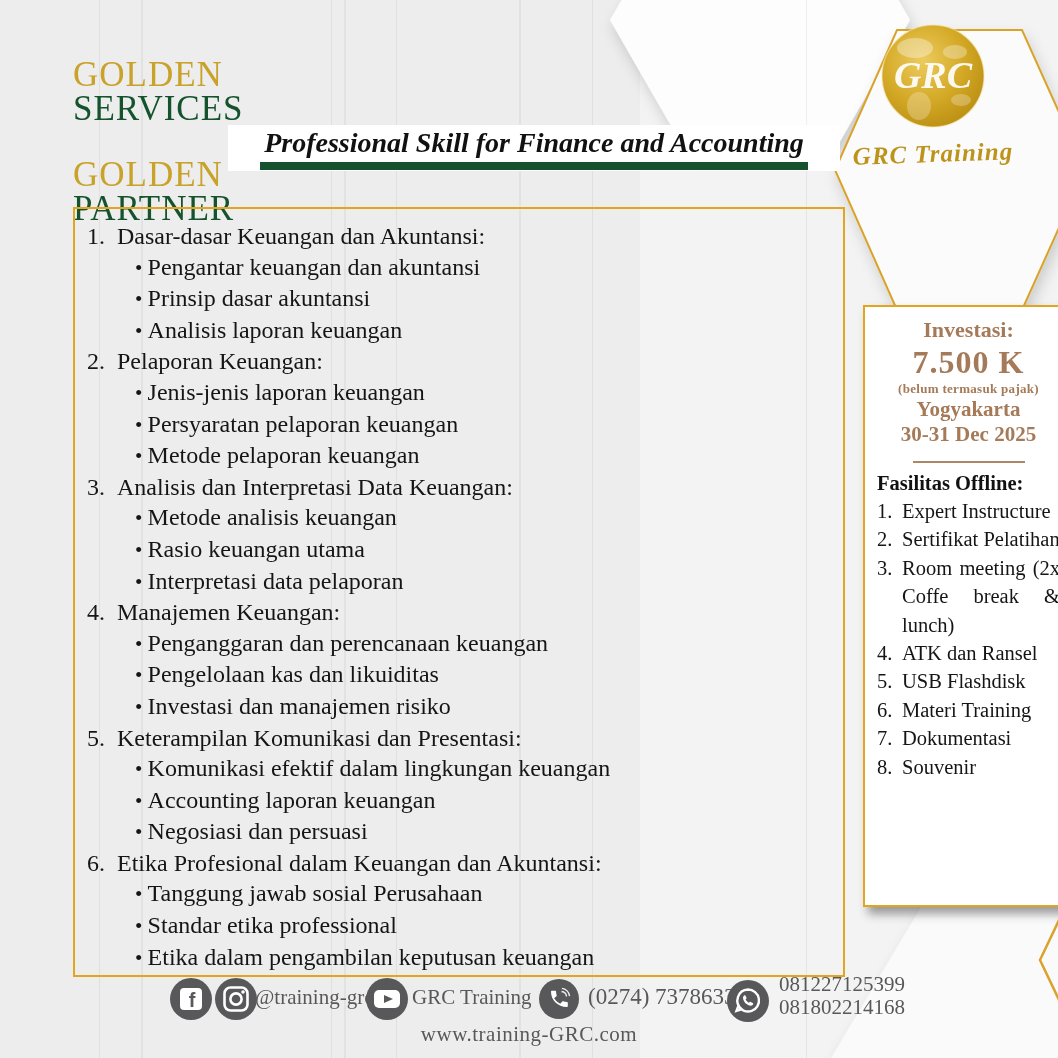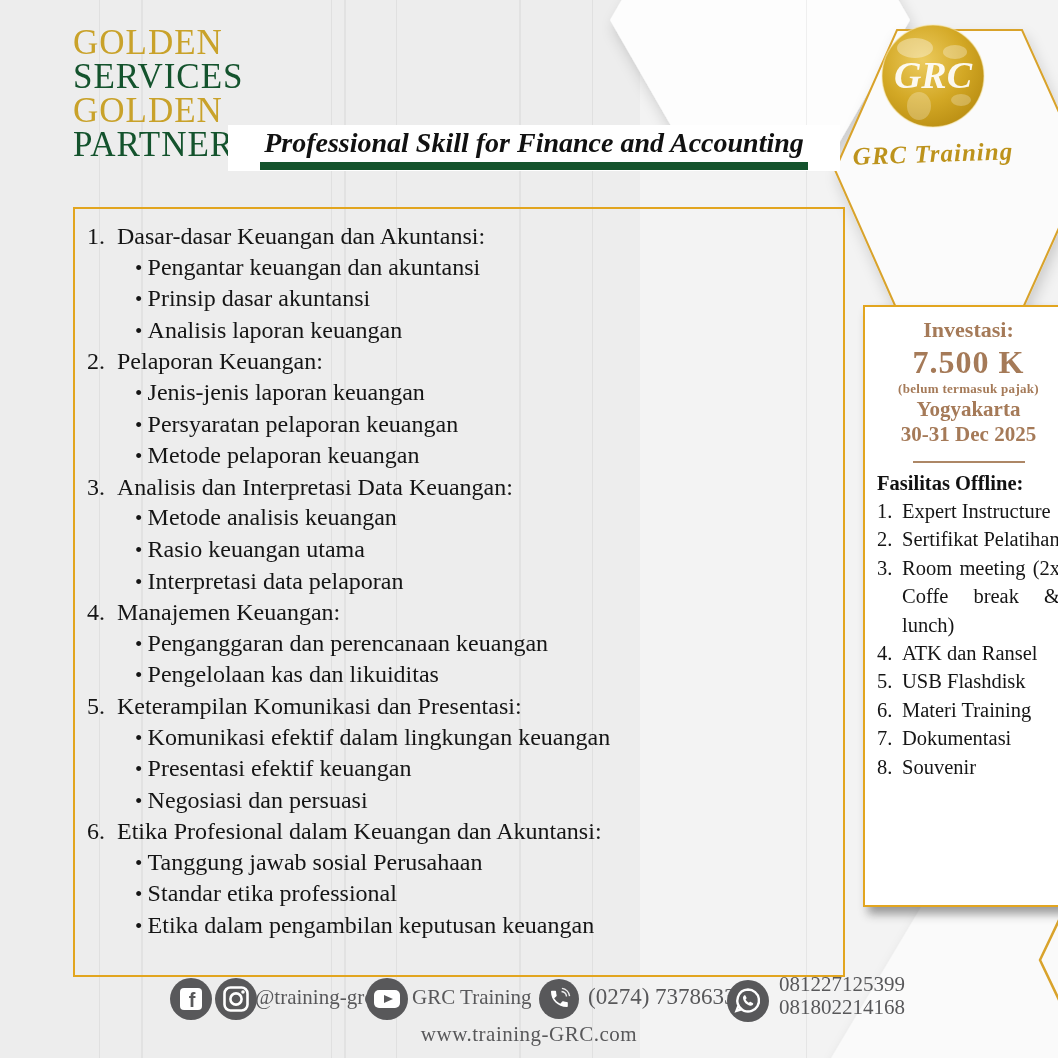--- a/index.html
+++ b/index.html
@@ -9,21 +9,21 @@
 
   
   .vline{position:absolute;top:0;bottom:0;width:1px;background:rgba(0,0,0,0.055);}
   .vline.w2{width:2px;background:rgba(0,0,0,0.045);}
 
   
   #hexbg{position:absolute;left:0;top:0;z-index:0;}
 
   
   .brand{left:73px;top:26px;z-index:2;line-height:34px;font-size:35px;letter-spacing:1px;}
-  .brand .gold{color:#c9a22a;}
+  .brand .gold{color:#c9a22a;margin-top:32px;}
   .brand .gray{color:#14532d;}
 
   
   .title-strip{left:228px;top:125px;width:612px;height:46px;background:#ffffff;z-index:2;
                display:flex;align-items:center;justify-content:center;}
   .title-text{font-size:28px;font-weight:bold;font-style:italic;color:#111;
               border-bottom:8px solid #14532d;padding:0 4px 3px 4px;white-space:nowrap;}
 
   
   .grc-logo{left:838px;top:22px;width:190px;height:145px;z-index:3;text-align:center;}
@@ -148,27 +148,28 @@
   <div class="o-item">Metode analisis keuangan</div>
   <div class="o-item">Rasio keuangan utama</div>
   <div class="o-item">Interpretasi data pelaporan</div>
 
   <div class="o-sec">
     <span class="num">4.</span>
     <span>Manajemen Keuangan:</span>
   </div>
   <div class="o-item">Penganggaran dan perencanaan keuangan</div>
   <div class="o-item">Pengelolaan kas dan likuiditas</div>
+  <div class="o-item">Investasi dan manajemen risiko</div>
 
   <div class="o-sec">
     <span class="num">5.</span>
     <span>Keterampilan Komunikasi dan Presentasi:</span>
   </div>
   <div class="o-item">Komunikasi efektif dalam lingkungan keuangan</div>
-  <div class="o-item">Presentasi efektif keuangan</div>
+  <div class="o-item">Accounting laporan keuangan</div>
   <div class="o-item">Negosiasi dan persuasi</div>
 
   <div class="o-sec">
     <span class="num">6.</span>
     <span>Etika Profesional dalam Keuangan dan Akuntansi:</span>
   </div>
   <div class="o-item">Tanggung jawab sosial Perusahaan</div>
   <div class="o-item">Standar etika professional</div>
   <div class="o-item">Etika dalam pengambilan keputusan keuangan</div>
 </div>

